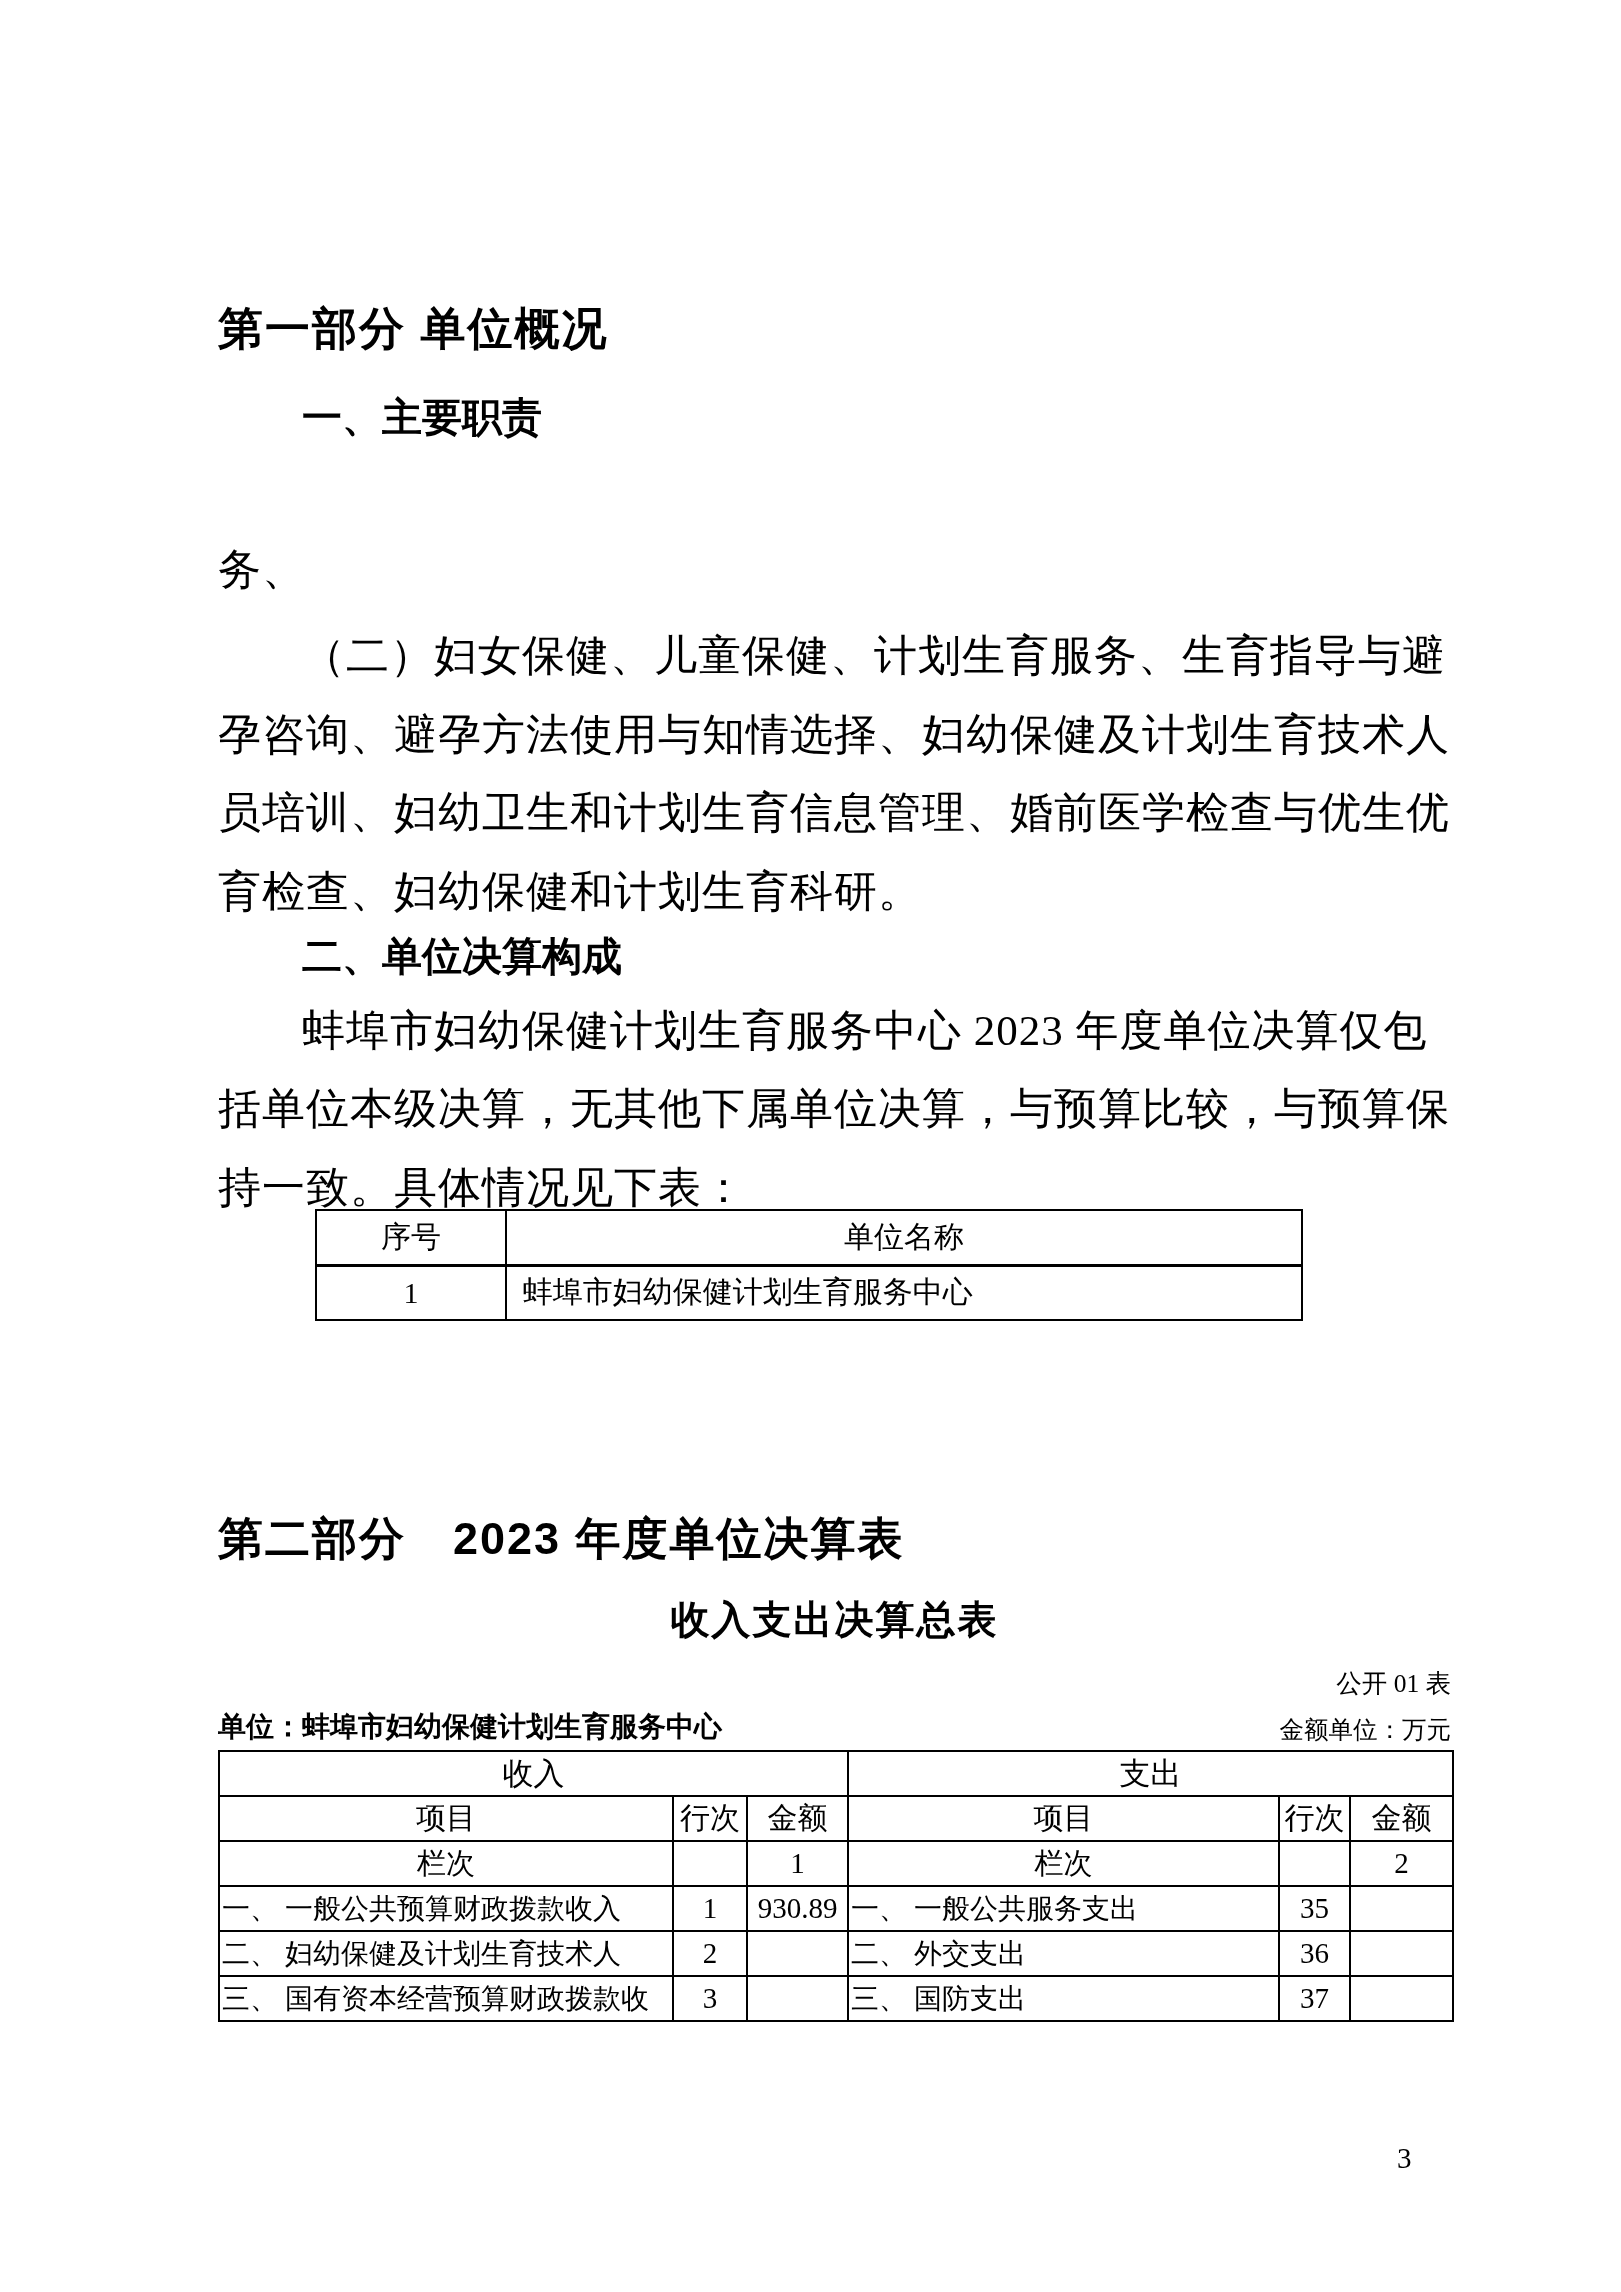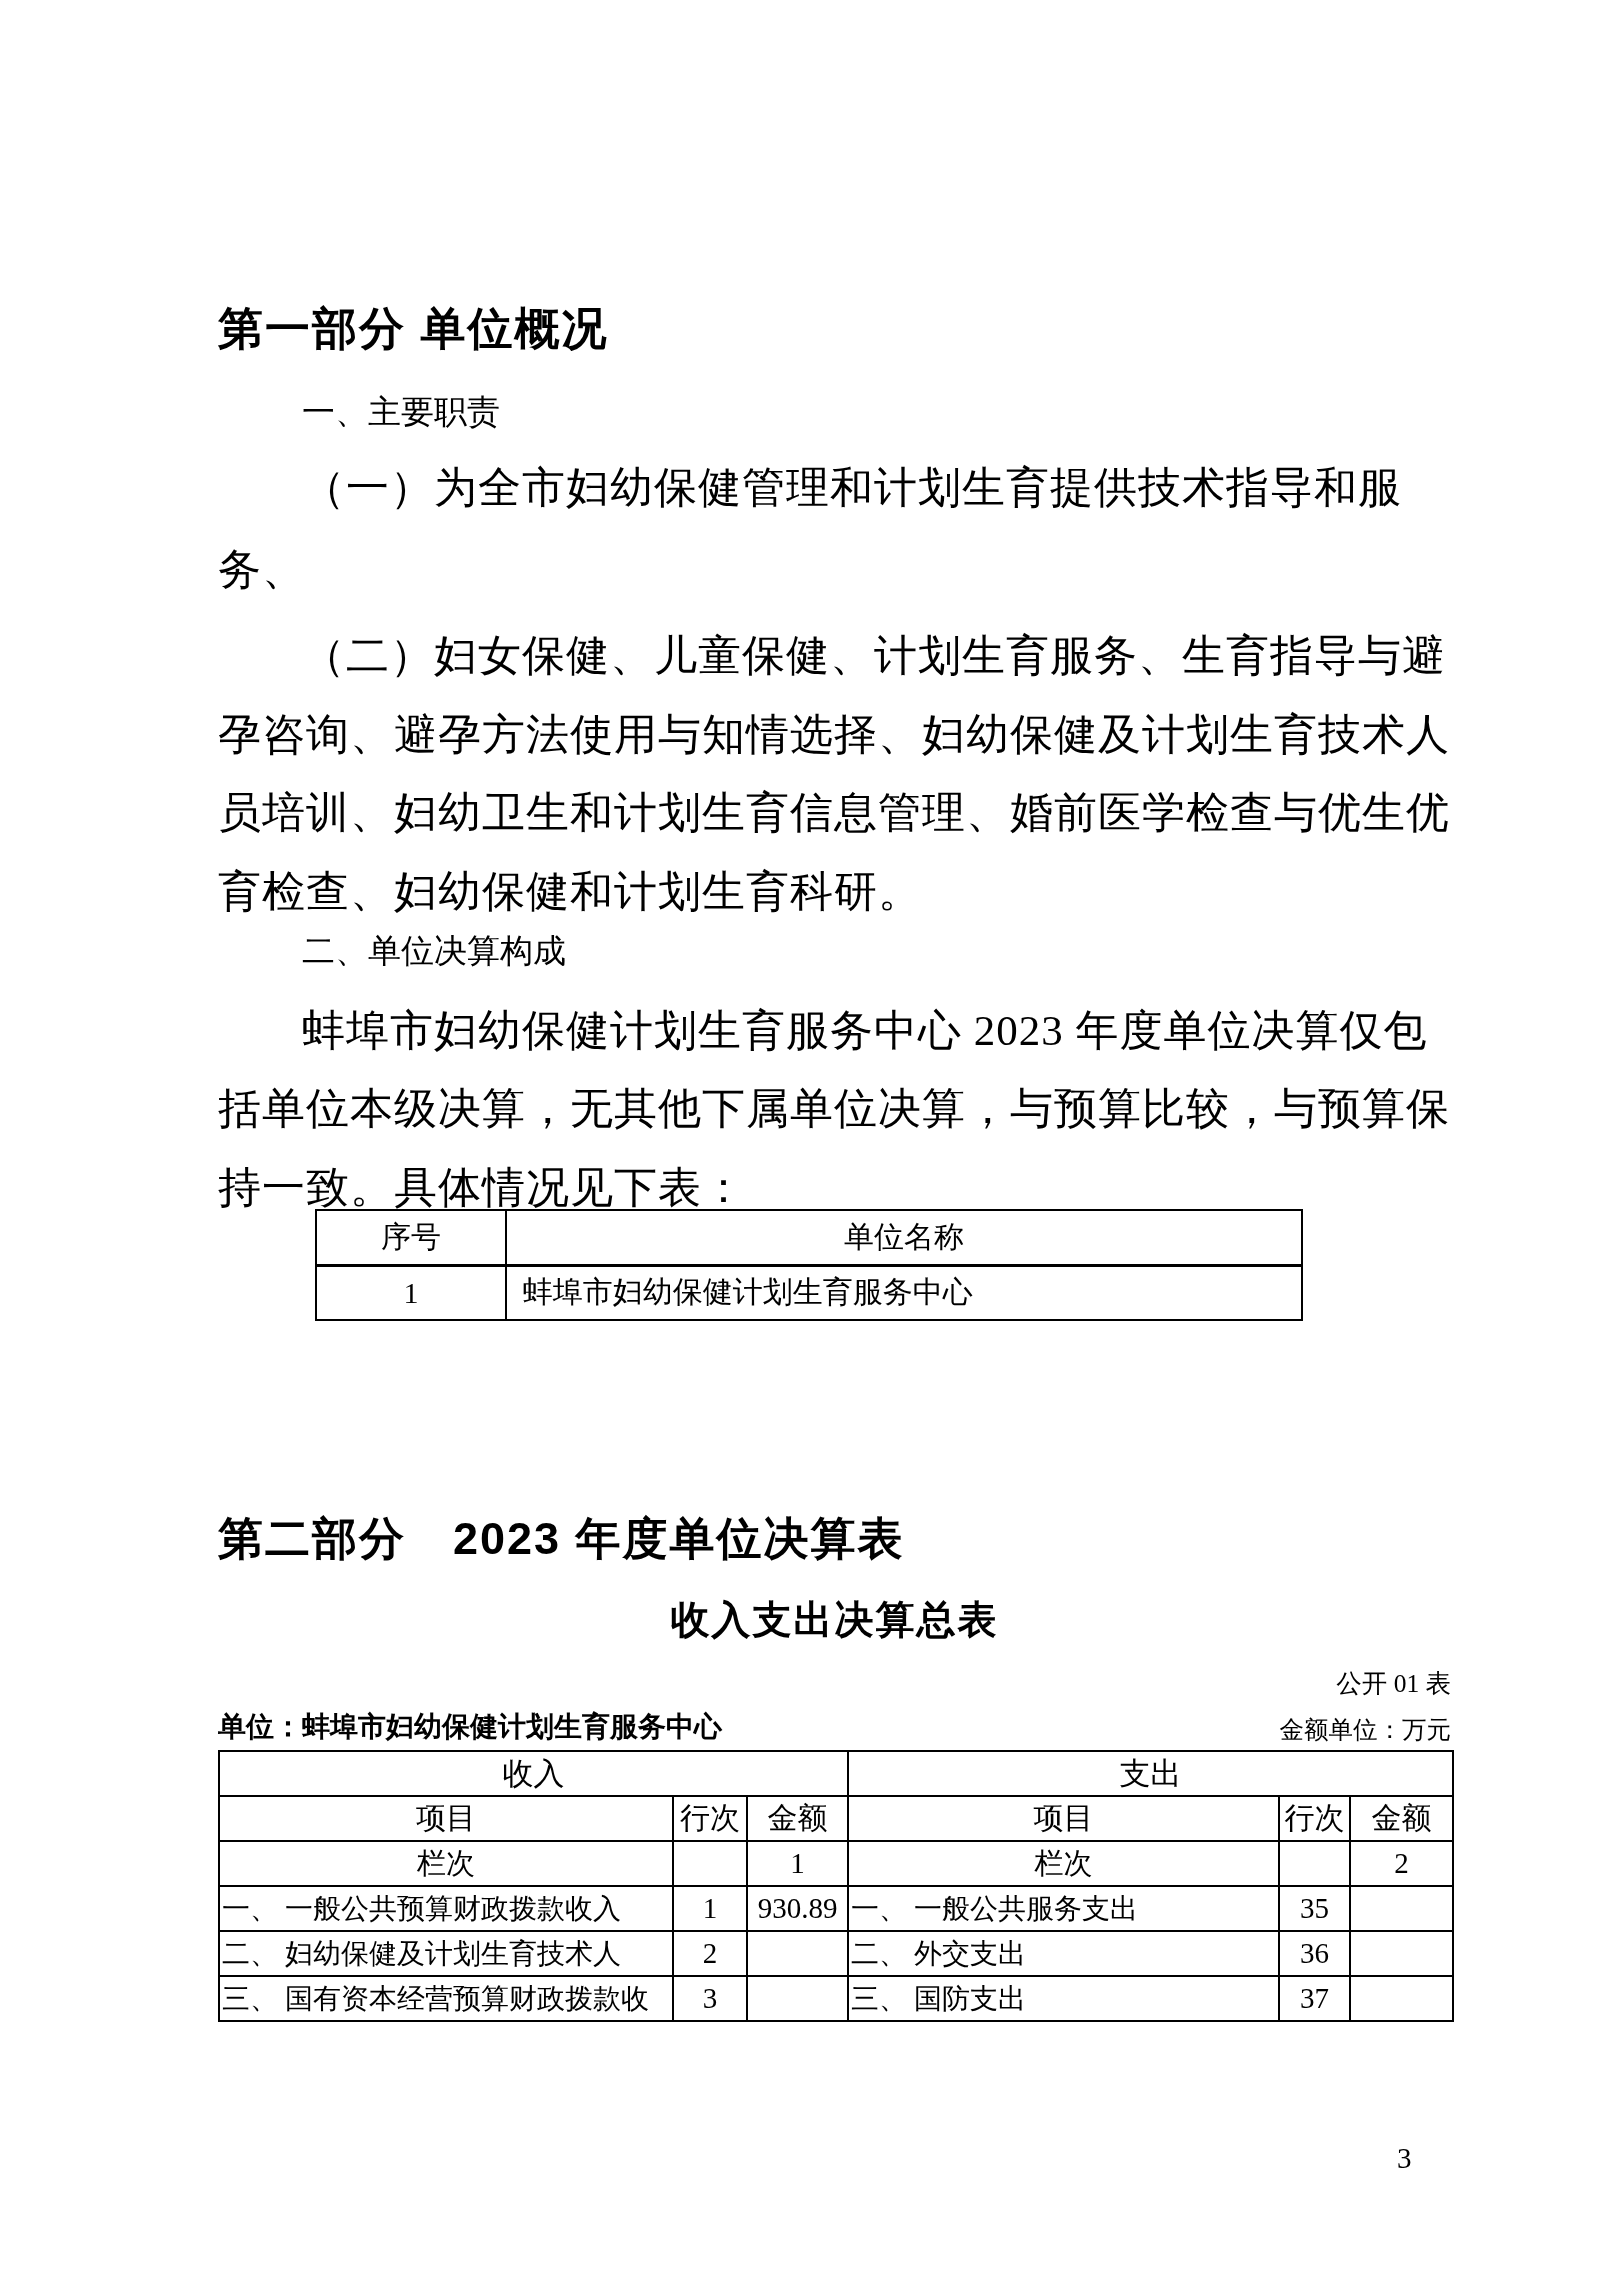--- a/index.html
+++ b/index.html
@@ -21,22 +21,22 @@
     text-align: left;
     font-family: "Liberation Sans", sans-serif;
     font-weight: 700;
     font-size: 45px;
     letter-spacing: 2px;
     white-space: nowrap;
   }
   .sec-heading {
     left: 302px;
     font-family: "Liberation Sans", sans-serif;
-    font-weight: 400;
-    font-size: 33px;
+    font-weight: 700;
+    font-size: 40px;
     white-space: nowrap;
   }
   .bodyline {
     left: 218px; width: 1215px;
     font-size: 43px;
     letter-spacing: 1px;
     white-space: nowrap;
   }
   .bodyline.indent { left: 302px; width: 1131px; }
 
@@ -89,21 +89,20 @@
 </style>
 </head>
 <body>
 
 <div class="page">
 
   <div class="abs part-title" style="top:299px">第一部分 单位概况</div>
 
   <div class="abs sec-heading" style="top:390px">一、主要职责</div>
 
-  <div class="abs bodyline indent" style="top:459px">（一）为全市妇幼保健管理和计划生育提供技术指导和服</div>
   <div class="abs bodyline" style="top:541px">务、</div>
 
   <div class="abs bodyline indent" style="top:627px">（二）妇女保健、儿童保健、计划生育服务、生育指导与避</div>
   <div class="abs bodyline" style="top:706px">孕咨询、避孕方法使用与知情选择、妇幼保健及计划生育技术人</div>
   <div class="abs bodyline" style="top:784px">员培训、妇幼卫生和计划生育信息管理、婚前医学检查与优生优</div>
   <div class="abs bodyline" style="top:863px">育检查、妇幼保健和计划生育科研。</div>
 
   <div class="abs sec-heading" style="top:929px">二、单位决算构成</div>
 
   <div class="abs bodyline indent" style="top:1002px">蚌埠市妇幼保健计划生育服务中心 2023 年度单位决算仅包</div>

